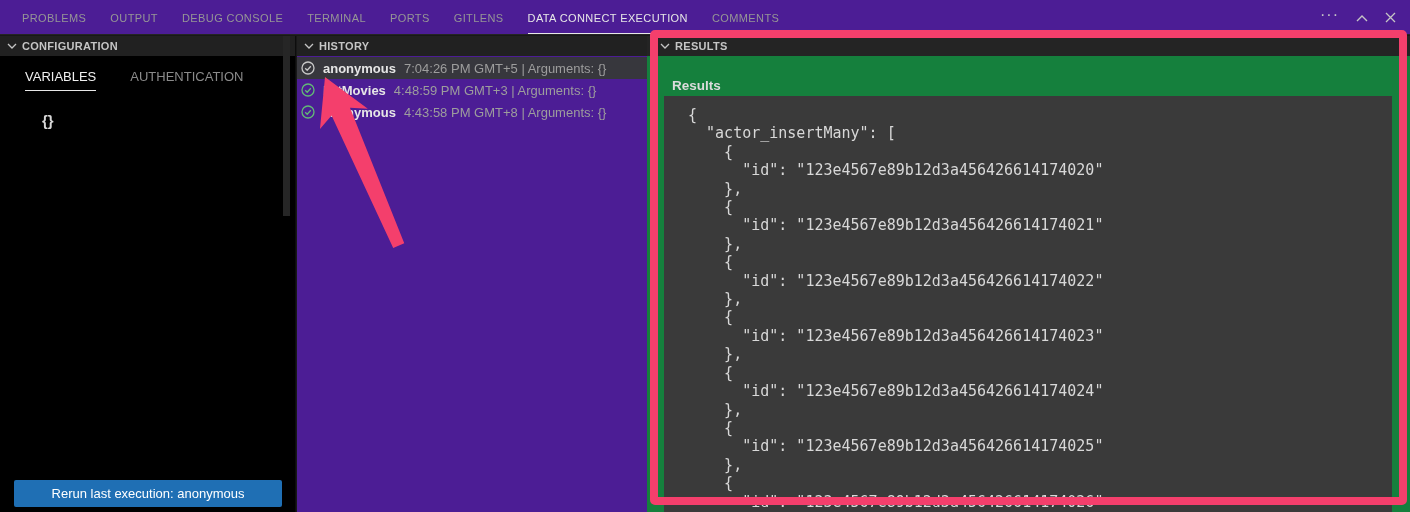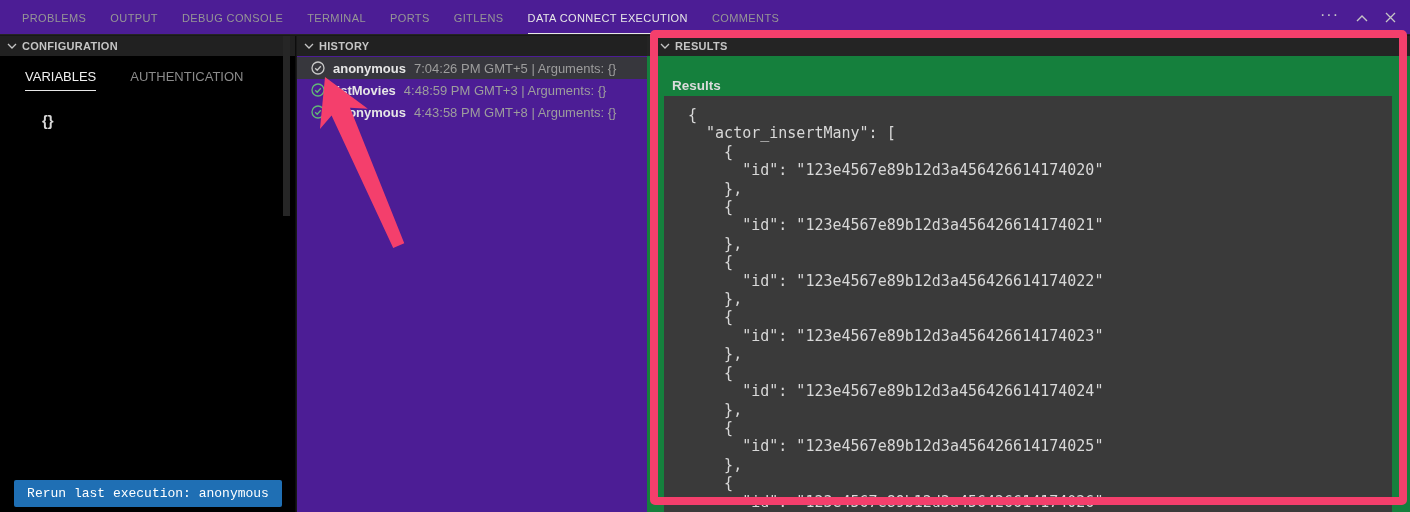--- a/index.html
+++ b/index.html
@@ -61,33 +61,33 @@
   .variables-value {
     margin:21px 0 0 42px; font-size:15px; color:#d8d8d8; font-weight:bold;
   }
   .config-scrollbar {
     position:absolute; top:0; right:5px; width:7px; height:180px;
     background:#262626;
   }
   .rerun-btn {
     position:absolute; left:14px; right:13px; bottom:5px; height:27px;
     background:var(--button-blue); color:#ffffff;
-    font-family:Liberation Mono, monospace;
+    font-family:Liberation Sans, sans-serif;
     font-size:13px; border:none; border-radius:2px; cursor:pointer;
   }
 
   
   .history-panel {
     position:absolute; top:36px; left:297px; width:350px; bottom:0;
     background:#4c1d95;
   }
   .hist-list { margin-top:1px; }
   .hist-row {
     height:22px; display:flex; align-items:center;
-    padding-left:14px; gap:8px;
+    padding-left:4px; gap:8px;
     font-size:13px; color:#9d9d9d; cursor:pointer; white-space:nowrap;
   }
   .hist-row.selected { background:var(--selected-row); }
   .hist-name { color:#e6e6e6; font-weight:bold; }
   .hist-icon { flex:0 0 auto; display:flex; }
   .hist-icon.success { color:var(--success-green); }
   .hist-icon.neutral { color:#c8c8c8; }
 
   
   .results-panel {

